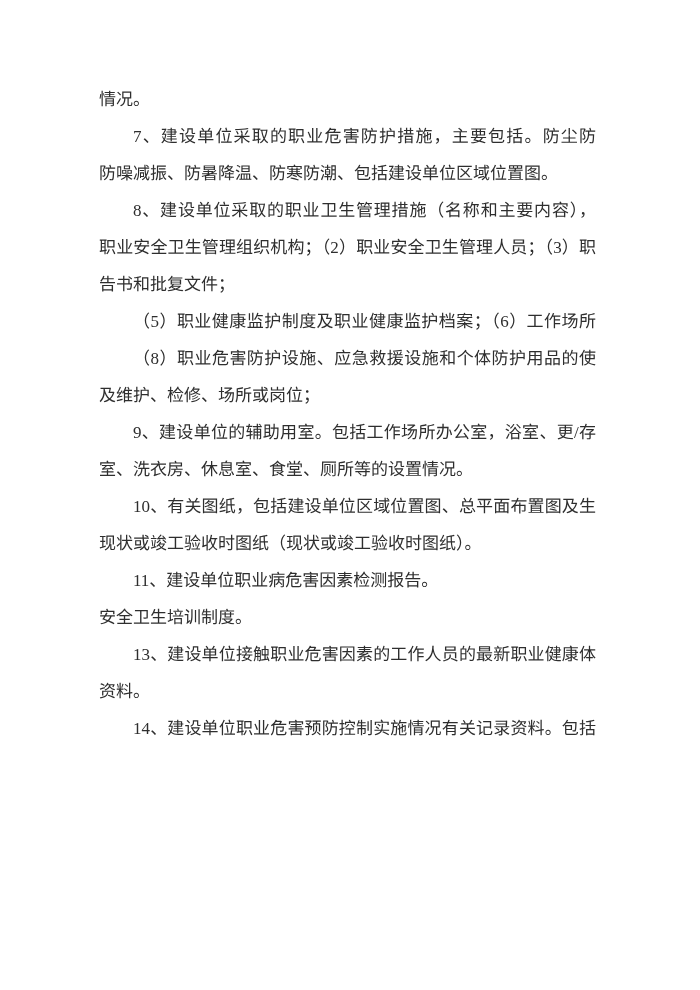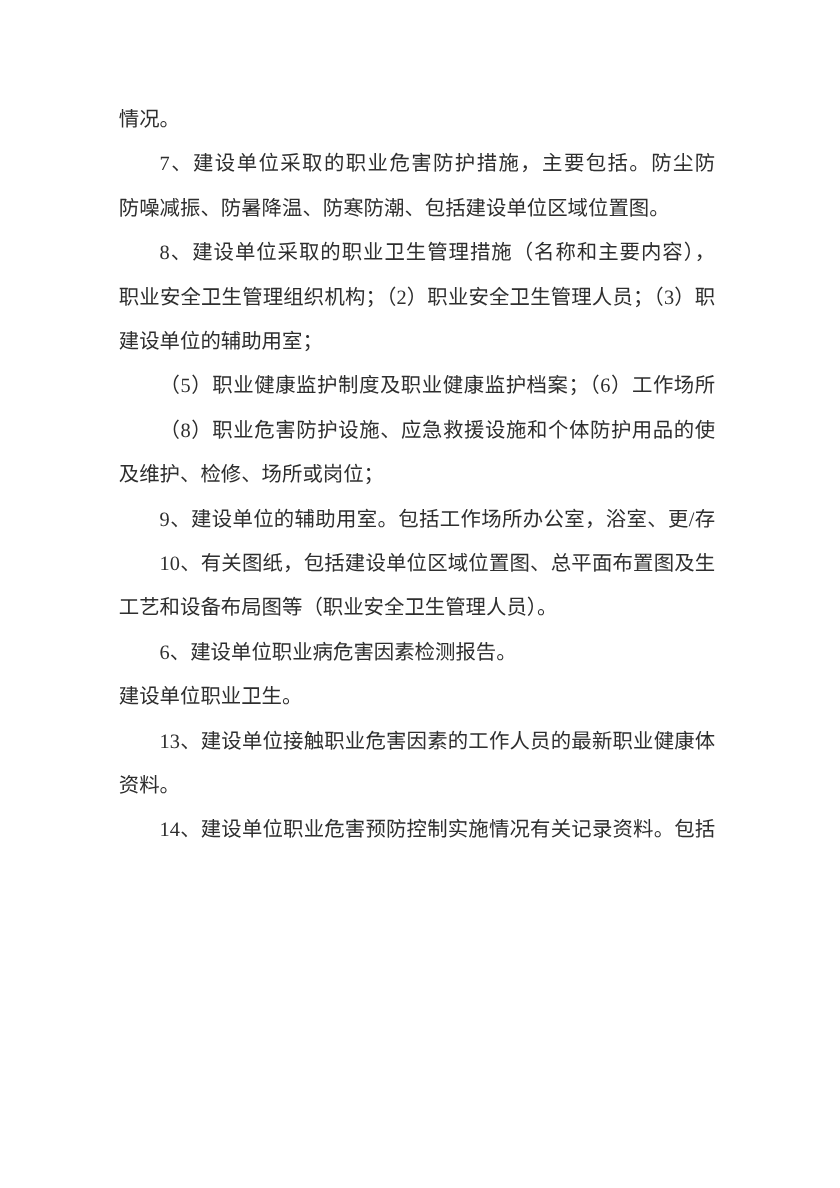--- a/index.html
+++ b/index.html
@@ -51,49 +51,50 @@
     </div>
 
     <div class="para">
       <div class="line fill indent">7、建设单位采取的职业危害防护措施，主要包括。防尘防毒、</div>
       <div class="line">防噪减振、防暑降温、防寒防潮、包括建设单位区域位置图。</div>
     </div>
 
     <div class="para">
       <div class="line fill indent">8、建设单位采取的职业卫生管理措施（名称和主要内容），（1）</div>
       <div class="line fill">职业安全卫生管理组织机构；（2）职业安全卫生管理人员；（3）职业</div>
-      <div class="line">建设单位的辅助用室；</div>
+      <div class="line">告书和批复文件；</div>
     </div>
 
 
     <div class="para">
       <div class="line fill indent">（5）职业健康监护制度及职业健康监护档案；（6）工作场所职</div>
     </div>
 
     <div class="para">
       <div class="line fill indent">（8）职业危害防护设施、应急救援设施和个体防护用品的使用</div>
       <div class="line">及维护、检修、场所或岗位；</div>
     </div>
 
 
     <div class="para">
       <div class="line fill indent">9、建设单位的辅助用室。包括工作场所办公室，浴室、更/存衣</div>
+      <div class="line">室、洗衣房、休息室、食堂、厕所等的设置情况。</div>
     </div>
 
     <div class="para">
       <div class="line fill indent">10、有关图纸，包括建设单位区域位置图、总平面布置图及生产</div>
-      <div class="line">工艺和设备布局图等（职业安全卫生管理人员）。</div>
+      <div class="line">现状或竣工验收时图纸（现状或竣工验收时图纸）。</div>
     </div>
 
     <div class="para">
-      <div class="line indent">6、建设单位职业病危害因素检测报告。</div>
+      <div class="line indent">11、建设单位职业病危害因素检测报告。</div>
     </div>
 
     <div class="para">
-      <div class="line">建设单位职业卫生。</div>
+      <div class="line">安全卫生培训制度。</div>
     </div>
 
     <div class="para">
       <div class="line fill indent">13、建设单位接触职业危害因素的工作人员的最新职业健康体检</div>
       <div class="line">资料。</div>
     </div>
 
     <div class="para">
       <div class="line fill indent">14、建设单位职业危害预防控制实施情况有关记录资料。包括职</div>
     </div>

